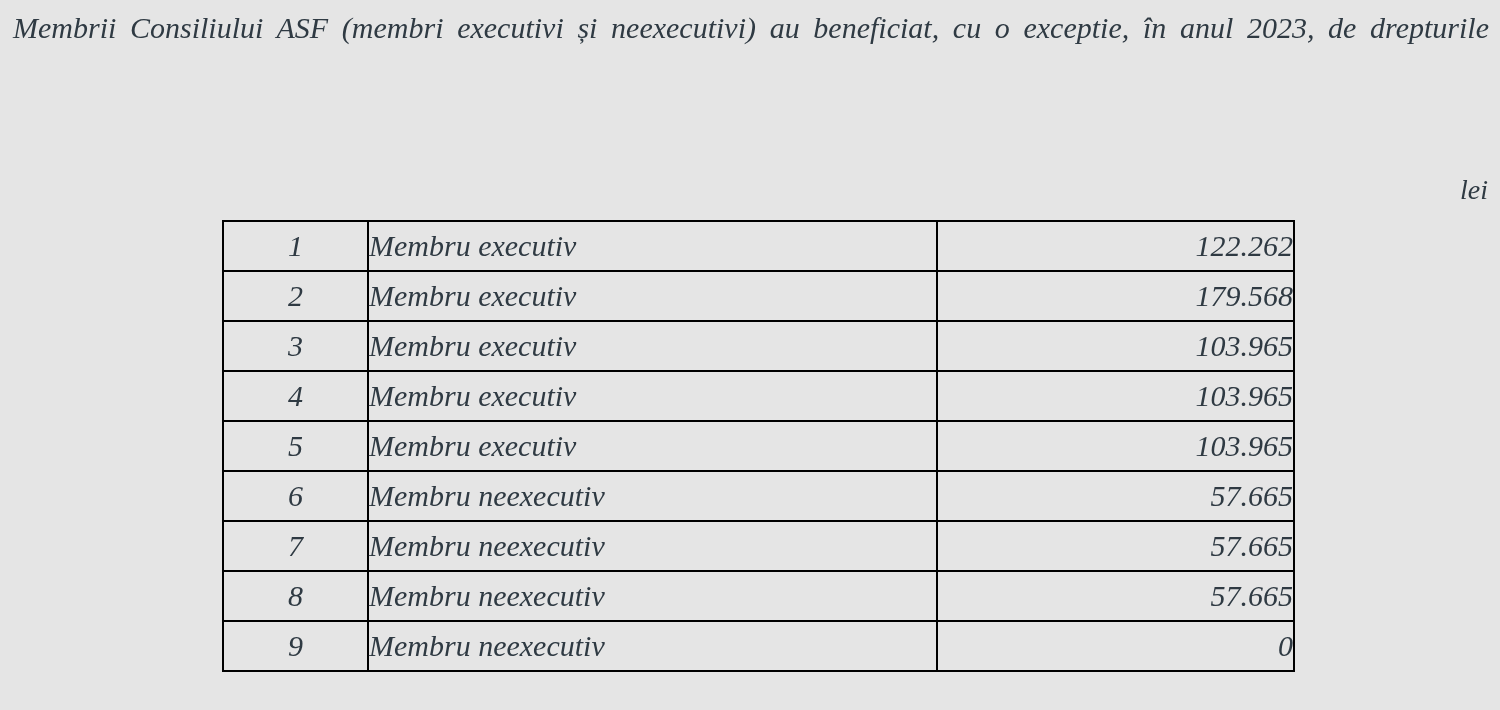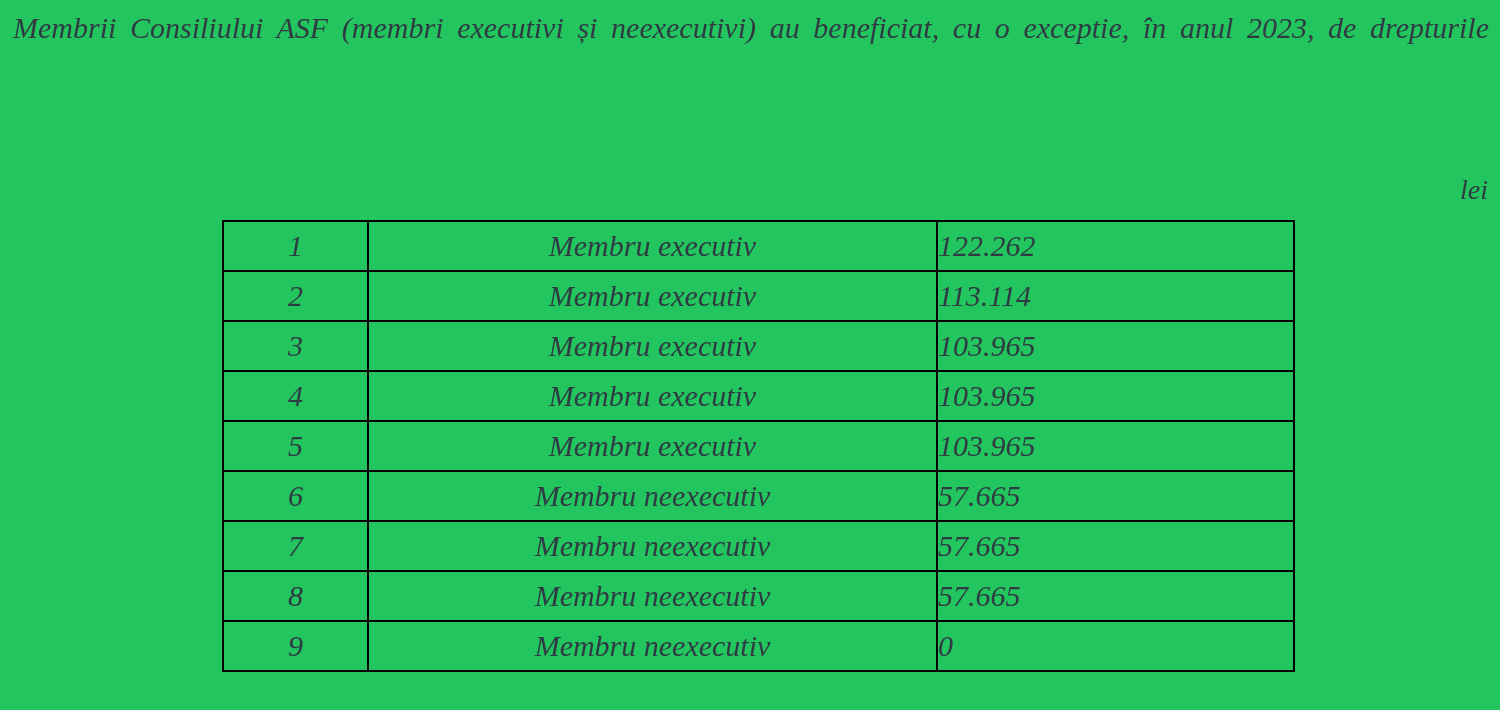--- a/index.html
+++ b/index.html
@@ -4,21 +4,21 @@
 <style>
   html, body {
     margin: 0;
     padding: 0;
     background: #ffffff;
   }
   .page {
     position: relative;
     width: 1500px;
     height: 710px;
-    background: #22c55e;
+    background: #e5e5e5;
     font-family: "Liberation Serif", "DejaVu Serif", serif;
     font-style: italic;
     color: #2f3a43;
     overflow: hidden;
   }
   .para1-line1 {
     position: absolute;
     top: 4px;
     left: 13px;
     width: 1476px;
@@ -68,26 +68,26 @@
     vertical-align: middle;
     padding: 0;
     color: #2f3a43;
   }
   td.col-no {
     width: 143px;
     text-align: center;
   }
   td.col-desc {
     width: 567px;
-    text-align: center;
+    text-align: left;
     padding-left: 18px;
   }
   td.col-amt {
     width: 355px;
-    text-align: left;
+    text-align: right;
     padding-right: 12px;
     border-radius: 20px;
   }
 </style>
 </head>
 <body>
 
 <div class="page">
 
   <div class="para1-line1">Membrii Consiliului ASF (membri executivi și neexecutivi) au beneficiat, cu o exceptie, în anul 2023, de drepturile</div>
@@ -98,21 +98,21 @@
   <table class="amounts">
     <tbody>
       <tr>
         <td class="col-no">1</td>
         <td class="col-desc">Membru executiv</td>
         <td class="col-amt">122.262</td>
       </tr>
       <tr>
         <td class="col-no">2</td>
         <td class="col-desc">Membru executiv</td>
-        <td class="col-amt">113.114</td>
+        <td class="col-amt">179.568</td>
       </tr>
       <tr>
         <td class="col-no">3</td>
         <td class="col-desc">Membru executiv</td>
         <td class="col-amt">103.965</td>
       </tr>
       <tr>
         <td class="col-no">4</td>
         <td class="col-desc">Membru executiv</td>
         <td class="col-amt">103.965</td>

